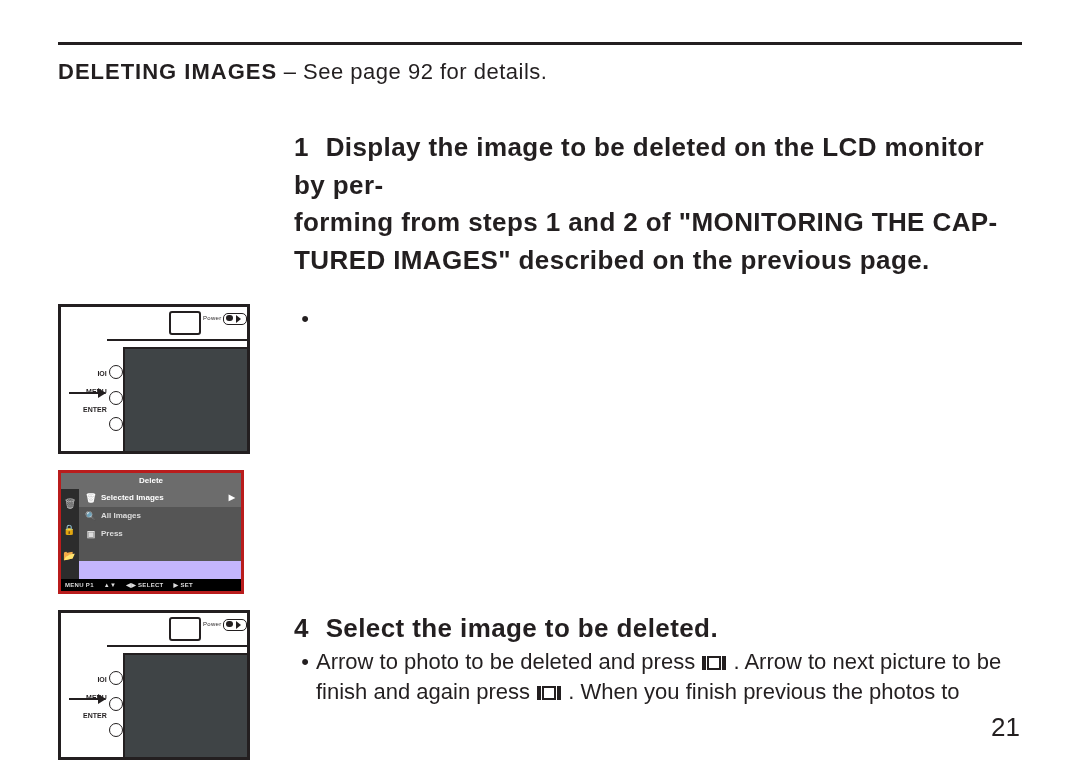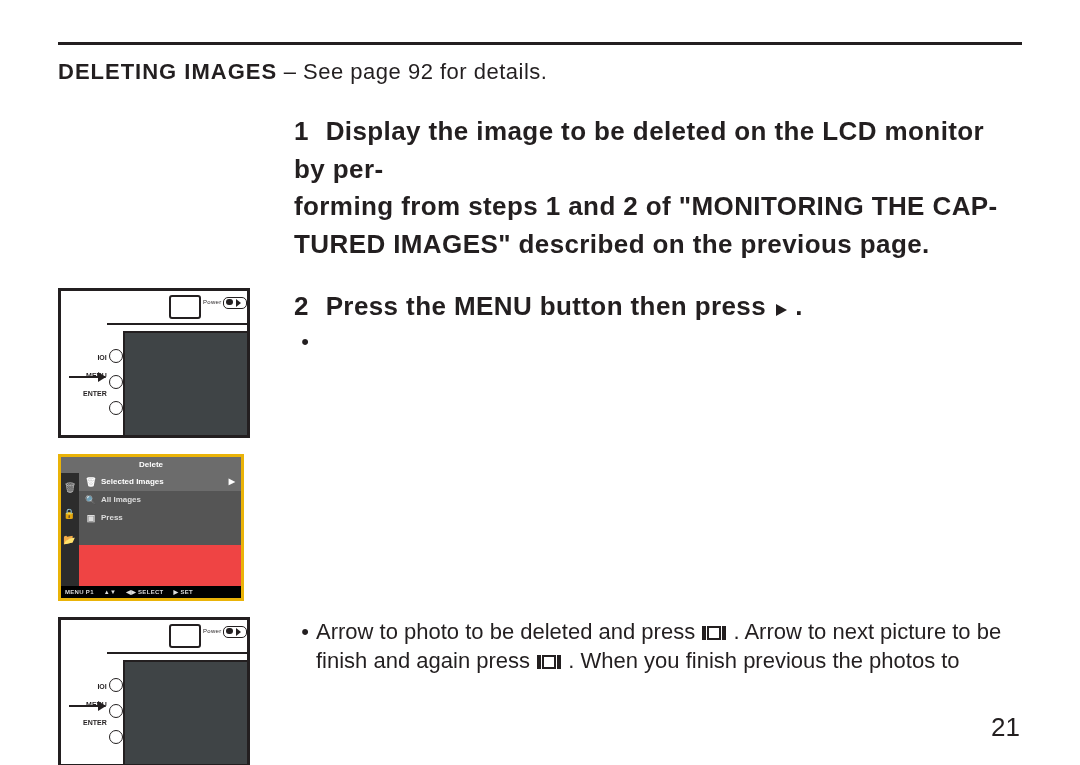--- a/index.html
+++ b/index.html
@@ -17,21 +17,21 @@
   }
   hr.rule {
     border:none;
     height:3px;
     background:#231f20;
     margin:0 0 14px 0;
   }
   .heading-line {
     font-size:22px;
     letter-spacing:0.5px;
-    margin-bottom:28px;
+    margin-bottom:44px;
   }
   .heading-line .bold { font-weight:900; letter-spacing:1px; }
   .instr {
     font-size:26px;
     font-weight:900;
     letter-spacing:0.4px;
     line-height:1.45;
   }
   .instr .num { display:inline-block; width:24px; font-weight:900; }
   .step1 { margin-left:236px; margin-bottom:24px; }
@@ -137,23 +137,23 @@
     position:absolute; right:-1px; top:-4px;
     width:0; height:0;
     border-top:5px solid transparent;
     border-bottom:5px solid transparent;
     border-left:8px solid #231f20;
   }
 
   
   .menu {
     position:relative;
-    width:186px; height:147px;
-    border:3px solid #eab308;
-    background:#ef4444;
+    width:186px; height:124px;
+    border:3px solid #b91c1c;
+    background:#c4b5fd;
     box-sizing:border-box;
     font-family: Arial, sans-serif;
     overflow:hidden;
   }
   .menu .titlebar {
     position:absolute; left:0; top:0; right:0; height:16px;
     background:#6c6c6c;
     color:#fff;
     font-size:8px; font-weight:700;
     text-align:center;
@@ -242,30 +242,20 @@
           <div>MENU</div>
           <div>ENTER</div>
         </div>
         <div class="btn btn1"></div>
         <div class="btn btn2"></div>
         <div class="btn btn3"></div>
         <div class="arrow-in"></div>
       </div>
     </div>
     <div class="body-col">
-      <div class="instr">
-        <span class="num">2</span>
-        <span>Press the MENU button then press </span>
-        <span class="glyph">
-          <svg width="14" height="14" viewBox="0 0 14 14">
-              <polygon points="2,1 13,7 2,13" fill="#231f20"></polygon>
-            </svg>
-        </span>
-        <span> .</span>
-      </div>
       <div class="bullet">
         <span class="dot">•</span>
       </div>
     </div>
   </div>
 
   <div class="row">
     <div class="thumb-col">
       <div class="menu">
         <div class="titlebar">Delete</div>
@@ -314,20 +304,24 @@
           <div>MENU</div>
           <div>ENTER</div>
         </div>
         <div class="btn btn1"></div>
         <div class="btn btn2"></div>
         <div class="btn btn3"></div>
         <div class="arrow-in"></div>
       </div>
     </div>
     <div class="body-col">
+      <div class="instr">
+        <span class="num">4</span>
+        <span>Select the image to be deleted.</span>
+      </div>
       <div class="bullet">
         <span class="dot">•</span>
         <div>
           <span>Arrow to photo to be deleted and press </span>
           <svg class="mark" viewBox="0 0 26 16">
             <rect x="1" y="1" width="4" height="14" fill="#231f20"></rect>
             <rect x="7" y="2" width="12" height="12" fill="none" stroke="#231f20" stroke-width="2"></rect>
             <rect x="21" y="1" width="4" height="14" fill="#231f20"></rect>
           </svg>
           <span> . Arrow to next picture to be</span><br>

